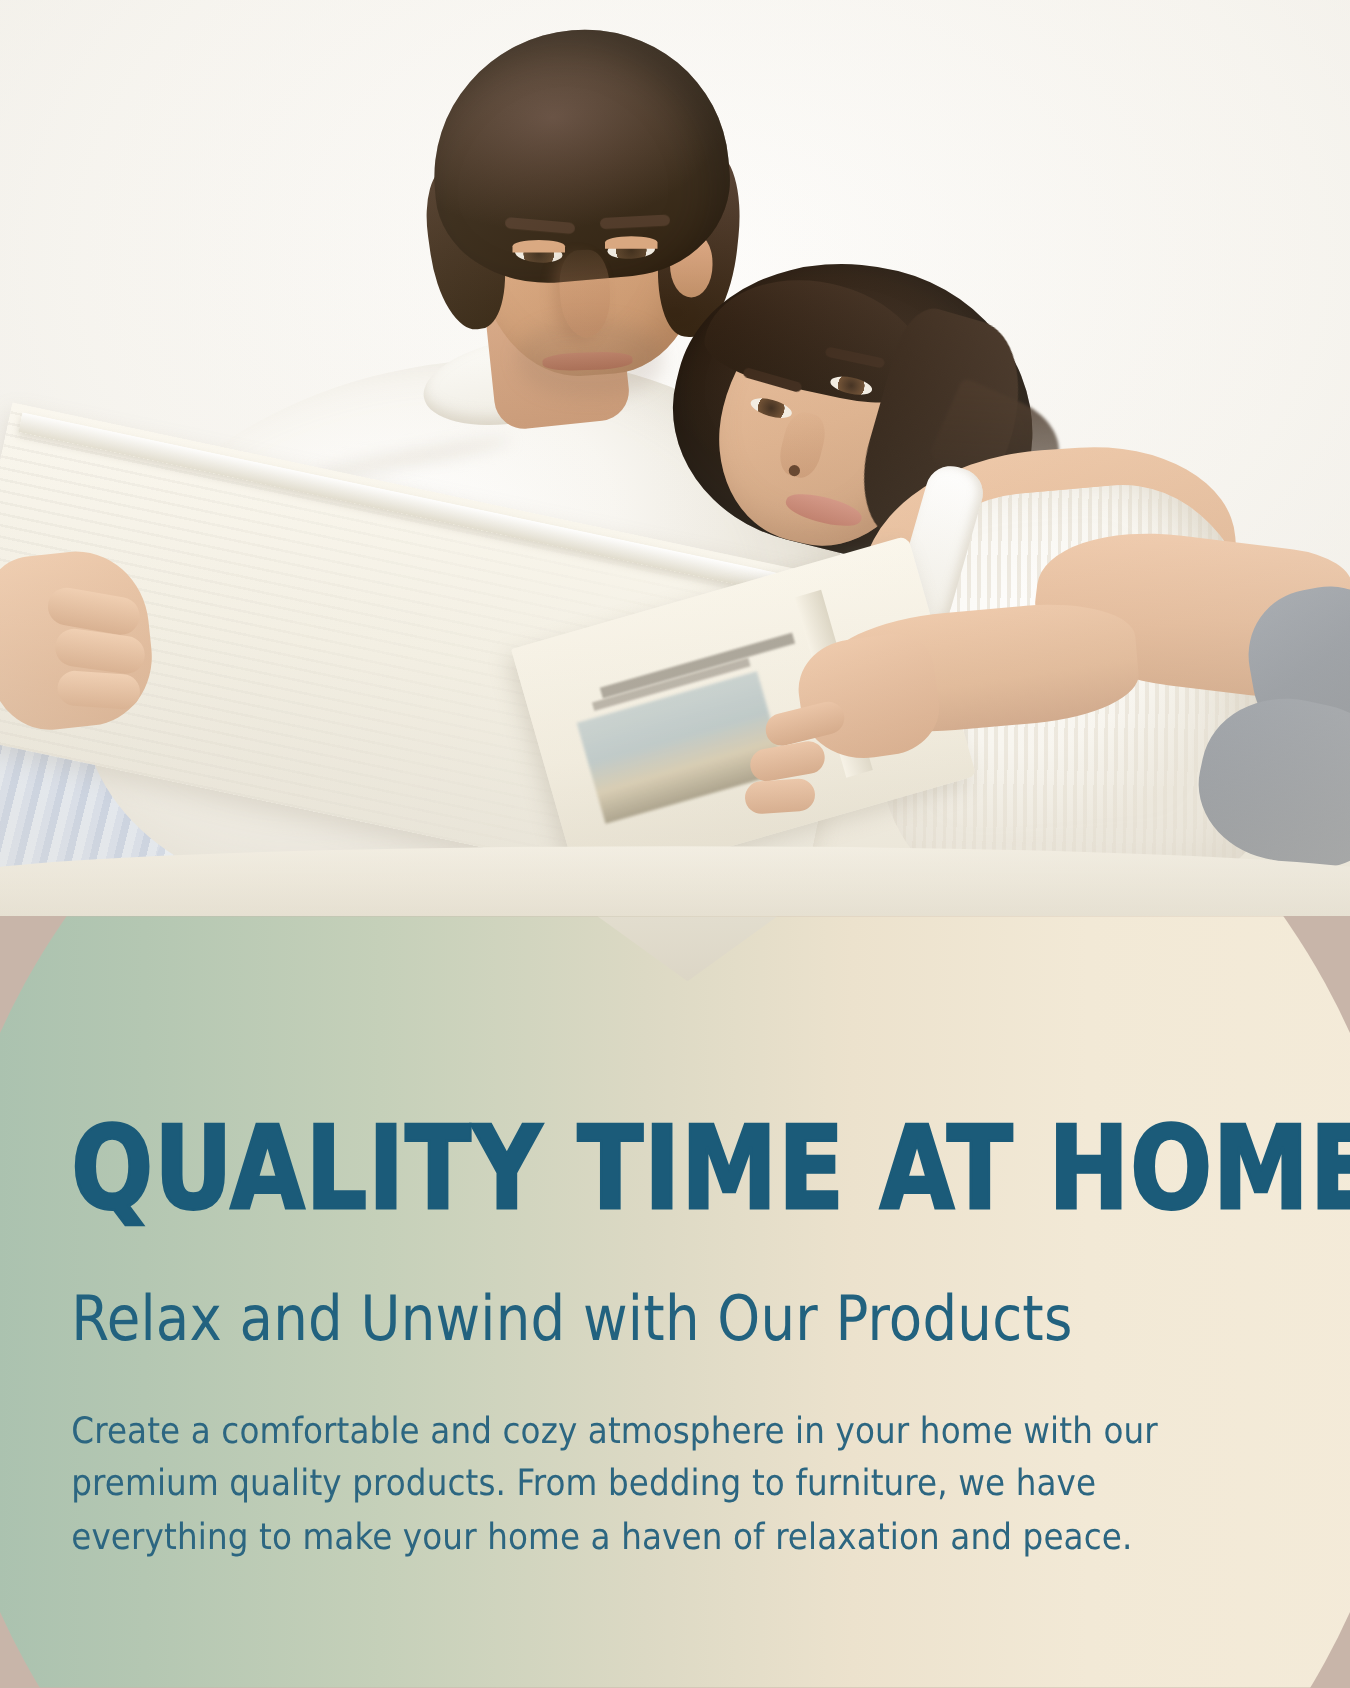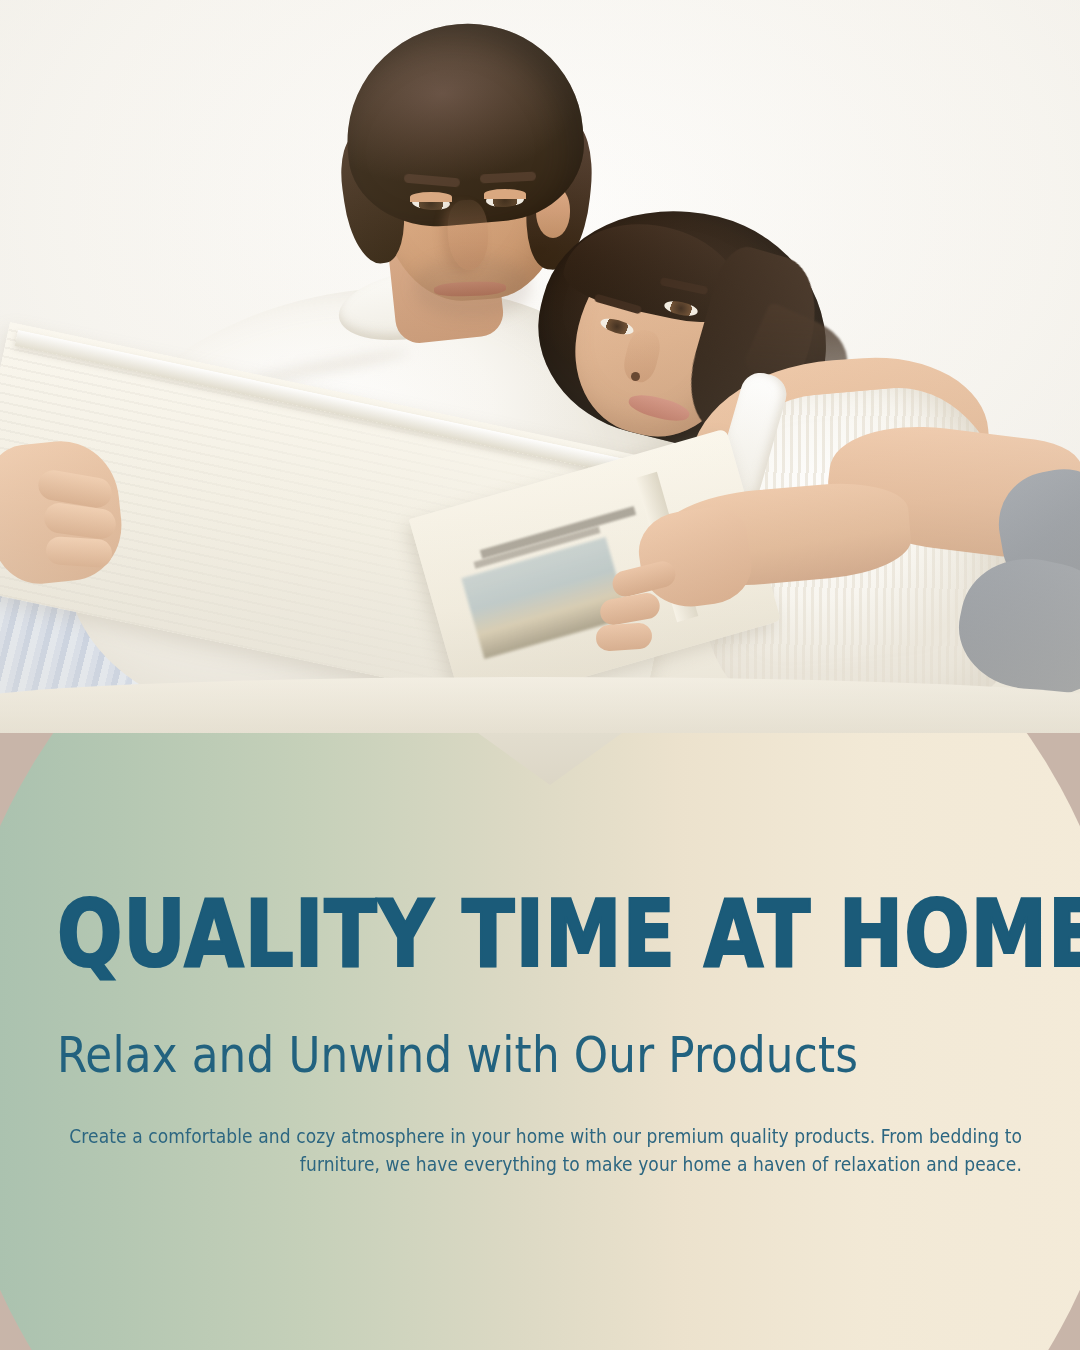--- a/index.html
+++ b/index.html
@@ -459,25 +459,24 @@
     transform:scaleX(.97);
     transform-origin:left center;
   }
 
   .bodytext {
     position:absolute;
     left:0; top:390px;
     width:965px;
     font-family:"Liberation Sans Narrow","DejaVu Sans Condensed","Liberation Sans", sans-serif;
     font-weight:400;
-    font-size:19px;
+    font-size:29px;
     line-height:1.46;
     color:#2c6681;
     letter-spacing:.1px;
-    text-align:right;
   }
 </style>
 </head>
 <body>
 
 <div id="poster">
 
   <div class="photo-region">
     <div class="photo-canvas">
 

